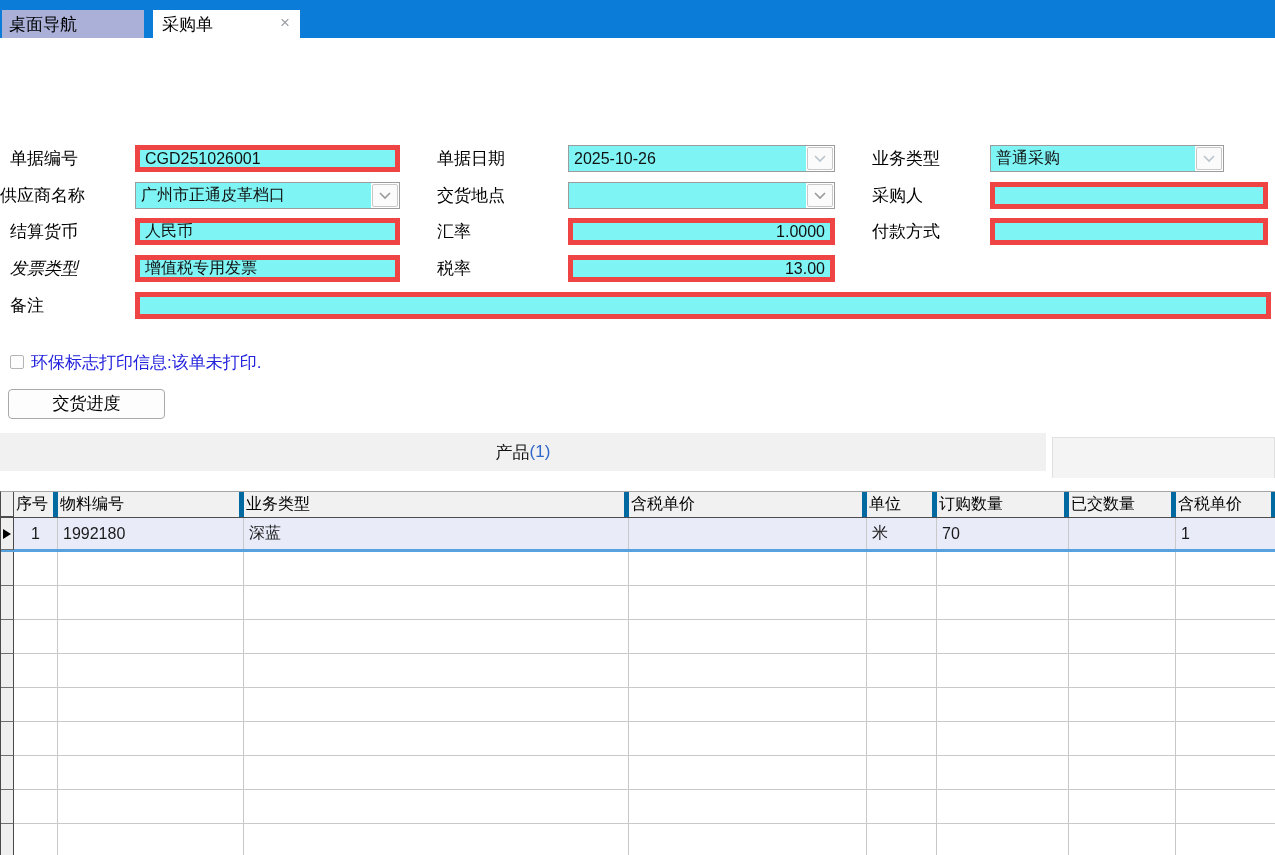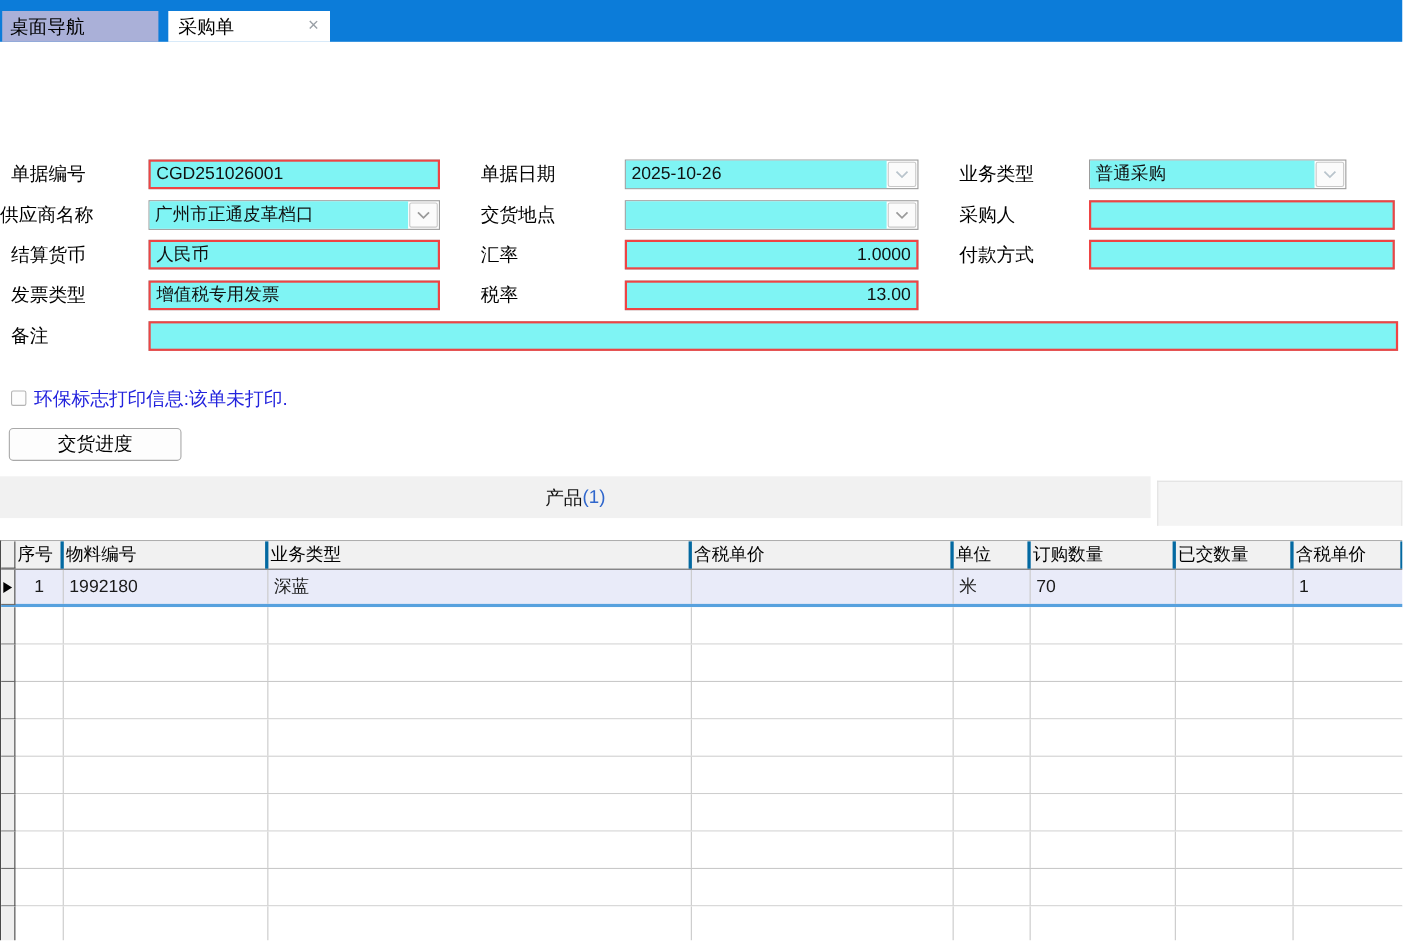--- a/index.html
+++ b/index.html
@@ -9,21 +9,21 @@
 
   
   .tabbar { position:absolute; left:0; top:0; width:1275px; height:38px; background:#0c7cd9; }
   .tab { position:absolute; top:10px; height:28px; font-size:17px; display:flex; align-items:center; cursor:default;text-align:center; }
   .tab-inactive { left:2px; width:142px; background:#aab0d8; color:#000; padding-left:7px; }
   .tab-active { left:153px; width:147px; background:#ffffff; color:#000; padding-left:9px; }
   .tab-close { position:absolute; right:10px; top:3px; color:#9aa0a6; font-size:17px; line-height:20px; }
 
   
   .flabel { position:absolute; height:27px; line-height:27px; font-size:17px; color:#000; white-space:nowrap; }
-  .field { position:absolute; height:27px; border:2px solid #ef4444; background:#7ff4f4;
+  .field { position:absolute; height:27px; border:5px solid #ef4444; background:#7ff4f4;
            font-size:16px; padding:0 5px; font-family:inherit; color:#111; outline:none; }
   .num { text-align:right; }
   .combo { position:absolute; height:27px; border:1px solid #9c9c9c; background:#fff; display:flex; }
   .combo input { flex:1; border:none; background:#7ff4f4; font-size:16px; padding:0 5px;
                  font-family:inherit; color:#111; outline:none; min-width:0; }
   .combo .cbtn { width:26px; margin:1px; background:#fbfbfb; border:1px solid #c8c8c8; border-radius:2px;
                  display:flex; align-items:center; justify-content:center; }
 
   
   .checkline { position:absolute; left:10px; top:352px; height:20px; display:flex; align-items:center; }
@@ -41,21 +41,21 @@
   .prodcount { color:#2f66cc; }
   .sidepanel { position:absolute; left:1052px; top:437px; width:223px; height:41px;
                background:#f4f4f4; border:1px solid #e0e0e0; border-bottom:none; }
 
   
   .grid { position:absolute; left:0; top:491px; width:1275px; height:364px; overflow:hidden;
           border-left:1px solid #4a4a4a; border-top:1px solid #a6a6a6; }
   .grow { display:flex; width:1275px; }
   .ghead { height:26px; background:#f1f1f1; border-bottom:1px solid #4d4d4d; }
   .gcell { height:100%; overflow:hidden; white-space:nowrap; font-size:16px; display:flex; align-items:center; }
-  .ghead .gcell { border-right:3px solid #0369a1; padding-left:2px; color:#000; }
+  .ghead .gcell { border-right:5px solid #0369a1; padding-left:2px; color:#000; }
   .drow { height:34px; background:#fff; border-bottom:1px solid #c9c9c9; }
   .drow .gcell { border-right:1px solid #c9c9c9; padding-left:5px; color:#1a1a1a; }
   .selrow { background:#e9ebf9; border-bottom:3px solid #57a1de; }
   .selcell { padding-left:0 !important; border-right:1px solid #4a4a4a !important;
              background:#efefef; justify-content:center; }
   .ghead .selcell { border-bottom:1px solid #4d4d4d; }
   .drow .selcell { border-bottom:1px solid #707070; margin-bottom:-1px; height:calc(100% + 1px); }
   .c-center { justify-content:center; padding-left:0 !important; }
   .marker { width:0; height:0; border-top:5px solid transparent; border-bottom:5px solid transparent;
             border-left:8px solid #000; }
@@ -71,21 +71,21 @@
     </div>
     <div class="tab tab-active">
       <span>采购单</span>
       <span class="tab-close">×</span>
     </div>
   </div>
 
   <div class="flabel" style="left:10px;top:145px;">单据编号</div>
   <div class="flabel" style="left:0;top:182px;">供应商名称</div>
   <div class="flabel" style="left:10px;top:218px;">结算货币</div>
-  <div class="flabel" style="left:10px;top:255px;">发票类型</div>
+  <div class="flabel" style="left:10px;top:255px;font-style:italic;">发票类型</div>
   <div class="flabel" style="left:10px;top:292px;">备注</div>
   <div class="flabel" style="left:437px;top:145px;">单据日期</div>
   <div class="flabel" style="left:437px;top:182px;">交货地点</div>
   <div class="flabel" style="left:437px;top:218px;">汇率</div>
   <div class="flabel" style="left:437px;top:255px;">税率</div>
   <div class="flabel" style="left:872px;top:145px;">业务类型</div>
   <div class="flabel" style="left:872px;top:182px;">采购人</div>
   <div class="flabel" style="left:872px;top:218px;">付款方式</div>
 
   <input class="field" style="left: 135px; top: 145px; width: 265px;" value="CGD251026001">

